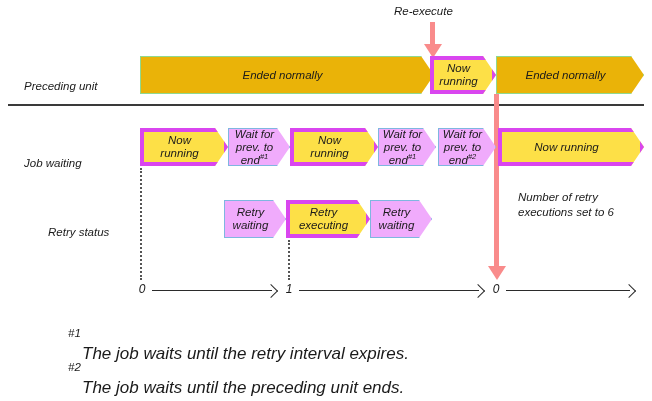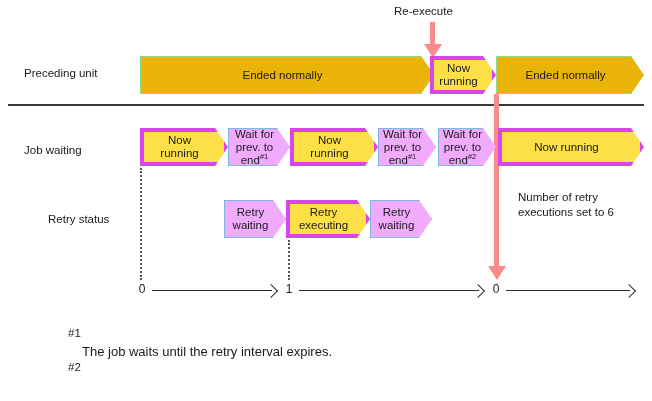--- a/index.html
+++ b/index.html
@@ -11,29 +11,31 @@
   body {
     font-family: "Liberation Sans", sans-serif;
     color: #1a1a1a;
   }
   #diagram {
     position: relative;
     width: 652px;
     height: 401px;
     background: #ffffff;
     overflow: hidden;
+    font-style: italic;
   }
 
   
   .row-label {
     position: absolute;
     font-size: 11.5px;
     color: #1a1a1a;
     white-space: nowrap;
     line-height: 14px;
+    margin-top: 13px;
   }
 
   
   .divider {
     position: absolute;
     left: 8px;
     width: 636px;
     height: 0;
     border-top: 2px solid #3a3a3a;
   }
@@ -125,21 +127,21 @@
   }
 
   
   .fn-key {
     position: absolute;
     font-size: 11.5px;
     color: #1a1a1a;
   }
   .fn-text {
     position: absolute;
-    font-size: 13px;
+    font-size: 17px;
     color: #1a1a1a;
     white-space: nowrap;
   }
 </style>
 </head>
 <body>
 
 <div id="diagram">
 
   <div class="caption" style="left:394px; top:5px;">Re-execute</div>
@@ -233,14 +235,15 @@
   <div class="axis-head" style="left:473px; top:285.5px;"></div>
 
   <div class="axis-num" style="left:490px; top:282px;">0</div>
   <div class="axis-line" style="left:506px; top:290px; width:124px;"></div>
   <div class="axis-head" style="left:624px; top:285.5px;"></div>
 
   <div class="fn-key" style="left:68px; top:327px;">#1</div>
   <div class="fn-text" style="left:82px; top:344px;">The job waits until the retry interval expires.</div>
 
   <div class="fn-key" style="left:68px; top:361px;">#2</div>
+  <div class="fn-text" style="left:82px; top:378px;">The job waits until the preceding unit ends.</div>
 
 </div>
 
 </body></html>

